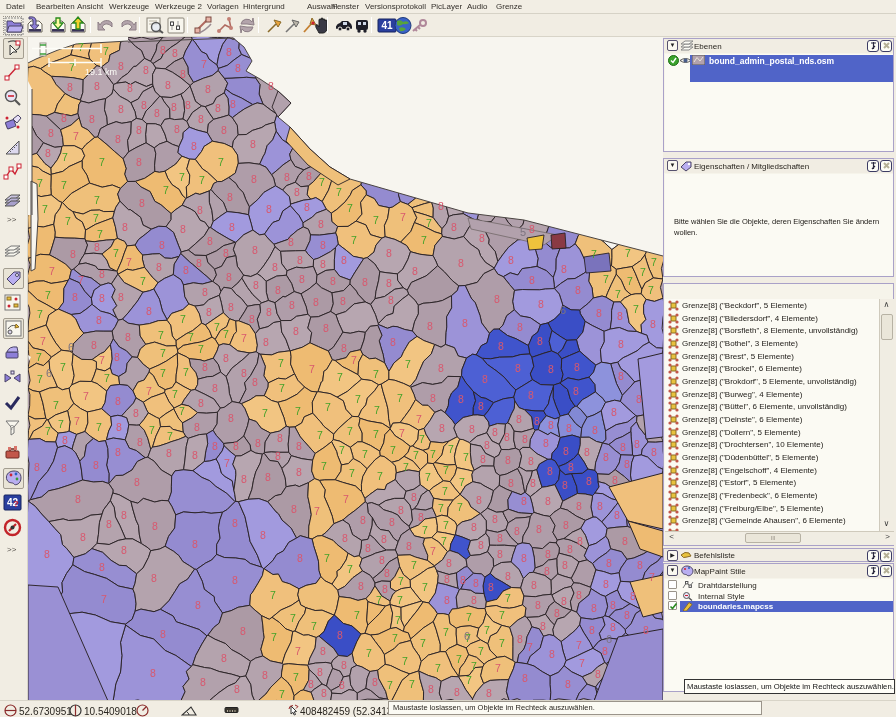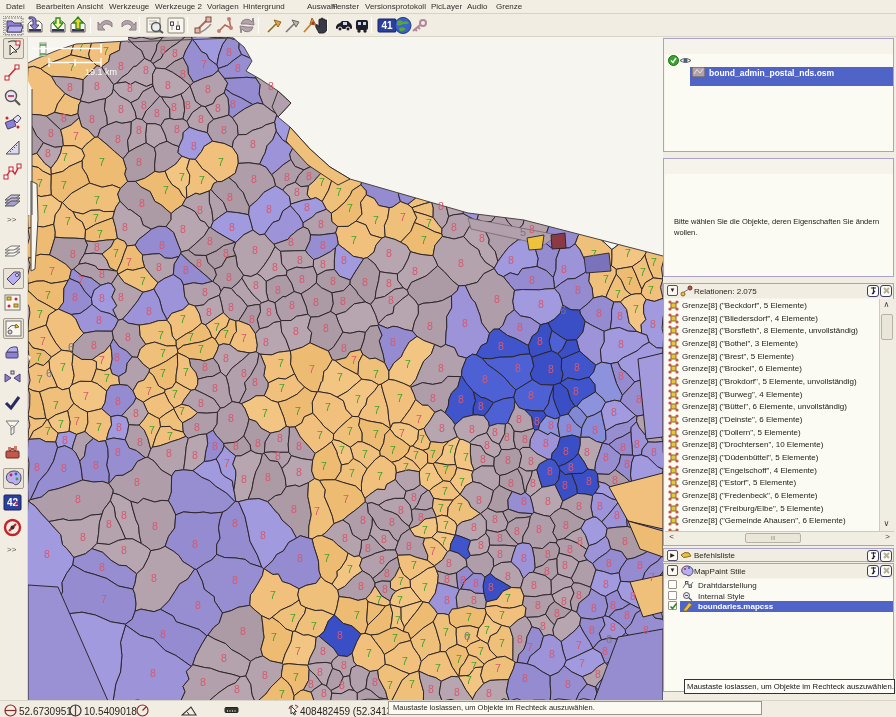--- a/index.html
+++ b/index.html
@@ -1346,63 +1346,77 @@
 <text x="495" y="199" font-size="11" fill="#7d7480" text-anchor="middle" font-family="Liberation Sans, sans-serif">5</text>
 <rect x="12" y="6" width="6" height="13" fill="#fdfdf8" stroke="#9a948a" stroke-width="1"></rect>
 <path d="M12,8 h6 M12,17 h6" stroke="#3a9e3a" stroke-width="1.5"></path>
 <path d="M4,11.5 L73,11.5 M73,7 L73,16" stroke="#fdfdf8" stroke-width="1.6"></path>
 <path d="M21,25.5 L73,25.5 M21,21 L21,30 M47,22 L47,29 M73,21 L73,30" stroke="#fdfdf8" stroke-width="1.4"></path>
 <text x="57" y="38" font-size="9" fill="#fdfdf8" font-family="Liberation Sans, sans-serif">19.1 km</text>
 </svg></div>
 <div id="rpan">
 
   <div class="panel" style="top:1px;height:114px">
+    <div class="phead">
+        <div class="collapse">▼</div>
+        <span style="position:absolute;left:16px;top:1px"><svg width="14" height="12" viewBox="0 0 14 12" xmlns="http://www.w3.org/2000/svg">
+            <path d="M1,10 L5,7 L13,7 L9,10 Z" fill="#fdfdf6" stroke="#888"></path>
+            <path d="M1,7 L5,4 L13,4 L9,7 Z" fill="#fdfdf6" stroke="#888"></path>
+            <path d="M1,4 L5,1 L13,1 L9,4 Z" fill="#fdfdf6" stroke="#888"></path>
+          </svg></span>
+        <span class="ttl">Ebenen</span>
+        <div class="pbtn" style="right:14px"><svg width="9" height="9" viewBox="0 0 9 9" xmlns="http://www.w3.org/2000/svg">
+            <path d="M4.5,1 v7 M2,2 h5 M3,8 l3,-3" stroke="#2a2a3e" stroke-width="1.2" fill="none"></path>
+          </svg></div>
+        <div class="pbtn" style="right:1px"><svg width="9" height="9" viewBox="0 0 9 9" xmlns="http://www.w3.org/2000/svg">
+            <path d="M2,2 L7,7 M7,2 L2,7" stroke="#b5b096" stroke-width="2"></path>
+          </svg></div>
+      </div>
     <div class="pcontent" style="top:15px;width:228px;height:97px">
       <div style="position:absolute;left:0;top:1px;width:100%;height:11px">
         <span style="position:absolute;left:3px;top:0"><svg width="11" height="11" viewBox="0 0 11 11" xmlns="http://www.w3.org/2000/svg">
               <circle cx="5.5" cy="5.5" r="5" fill="#3aa32c" stroke="#1e6e14"></circle>
               <path d="M3,5.5 L5,7.5 L8,3" stroke="#fff" stroke-width="1.4" fill="none"></path>
             </svg></span>
         <span style="position:absolute;left:14px;top:0"><svg width="13" height="11" viewBox="0 0 13 11" xmlns="http://www.w3.org/2000/svg">
               <path d="M1,5.5 Q6.5,1.5 12,5.5 Q6.5,9.5 1,5.5Z" fill="#f8f6ee" stroke="#555"></path>
               <circle cx="6.5" cy="5.5" r="2" fill="#4a5e8a"></circle>
             </svg></span>
-        <div class="selrow" style="position:absolute;left:25px;top:12px;right:0;height:19px">
+        <div class="selrow" style="position:absolute;left:25px;top:0;right:0;height:27px">
             <span style="position:absolute;left:2px;top:0"><svg width="13" height="10" viewBox="0 0 13 10" xmlns="http://www.w3.org/2000/svg">
                 <rect x="0" y="0" width="13" height="10" fill="#b2a1ac" stroke="#555"></rect>
                 <path d="M2,7 L5,2.5 L8,6 L11,2" stroke="#e8e4da" fill="none"></path>
               </svg></span>
             <span style="position:absolute;left:19px;top:1px;font-size:8.5px">bound_admin_postal_nds.osm</span>
           </div>
       </div>
     </div>
   </div>
 
   <div class="panel" style="top:121px;height:119px">
-    <div class="pcontent" style="top:15px;width:228px;height:102px">
-      <div style="position:absolute;left:9px;top:42px;width:216px;color:#1d1a16;font-size:7.5px;line-height:11px">Bitte wählen Sie die Objekte, deren Eigenschaften Sie ändern wollen.</div>
-    </div>
-  </div>
-
-  <div class="panel" style="top:246px;height:263px">
     <div class="phead">
         <div class="collapse">▼</div>
         <span style="position:absolute;left:16px;top:1px"><svg width="13" height="12" viewBox="0 0 13 12" xmlns="http://www.w3.org/2000/svg">
-            <circle cx="3" cy="9" r="2" fill="#e8c23c" stroke="#8a6a28"></circle>
-            <circle cx="10" cy="3" r="2" fill="#c2574a" stroke="#6e2a22"></circle>
-            <path d="M4,7 L9,4" stroke="#777"></path>
+            <path d="M1,7 L6,2 L11,2 L11,7 L6,11 Z" fill="#b9aef0" stroke="#4a4466"></path>
+            <circle cx="9" cy="4" r="1.2" fill="#fff"></circle>
           </svg></span>
-        <span class="ttl">Relationen: 2.075</span>
+        <span class="ttl">Eigenschaften / Mitgliedschaften</span>
         <div class="pbtn" style="right:14px"><svg width="9" height="9" viewBox="0 0 9 9" xmlns="http://www.w3.org/2000/svg">
             <path d="M4.5,1 v7 M2,2 h5 M3,8 l3,-3" stroke="#2a2a3e" stroke-width="1.2" fill="none"></path>
           </svg></div>
         <div class="pbtn" style="right:1px"><svg width="9" height="9" viewBox="0 0 9 9" xmlns="http://www.w3.org/2000/svg">
             <path d="M2,2 L7,7 M7,2 L2,7" stroke="#b5b096" stroke-width="2"></path>
           </svg></div>
       </div>
+    <div class="pcontent" style="top:15px;width:228px;height:102px">
+      <div style="position:absolute;left:9px;top:42px;width:216px;color:#1d1a16;font-size:7.5px;line-height:11px">Bitte wählen Sie die Objekte, deren Eigenschaften Sie ändern wollen.</div>
+    </div>
+  </div>
+
+  <div class="panel" style="top:246px;height:263px">
     <div class="pcontent" style="top:15px;width:214px;height:232px;overflow:hidden">
         <div class="rrow" style="top:0px">
           <span class="ricon"><svg width="11" height="11" viewBox="0 0 11 11" xmlns="http://www.w3.org/2000/svg">
               <rect x="3" y="3" width="5" height="5" fill="#e8c23c" stroke="#8a6a28"></rect>
               <circle cx="2" cy="2" r="1.6" fill="#c2574a"></circle>
               <circle cx="9" cy="2" r="1.6" fill="#c2574a"></circle>
               <circle cx="2" cy="9" r="1.6" fill="#c2574a"></circle>
               <circle cx="9" cy="9" r="1.6" fill="#c2574a"></circle>
             </svg></span>
           <span class="rtxt">Grenze[8] ("Beckdorf", 5 Elemente)</span>

